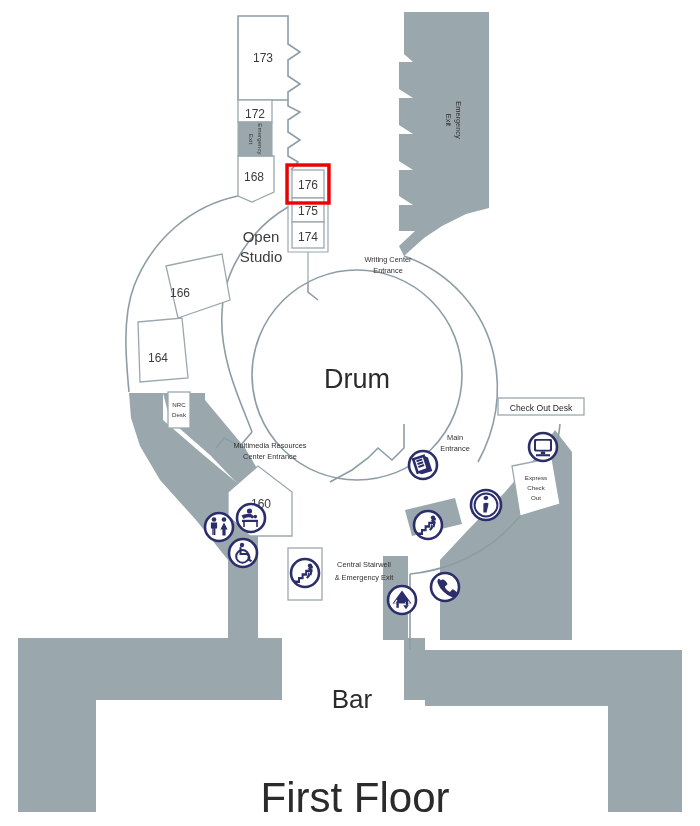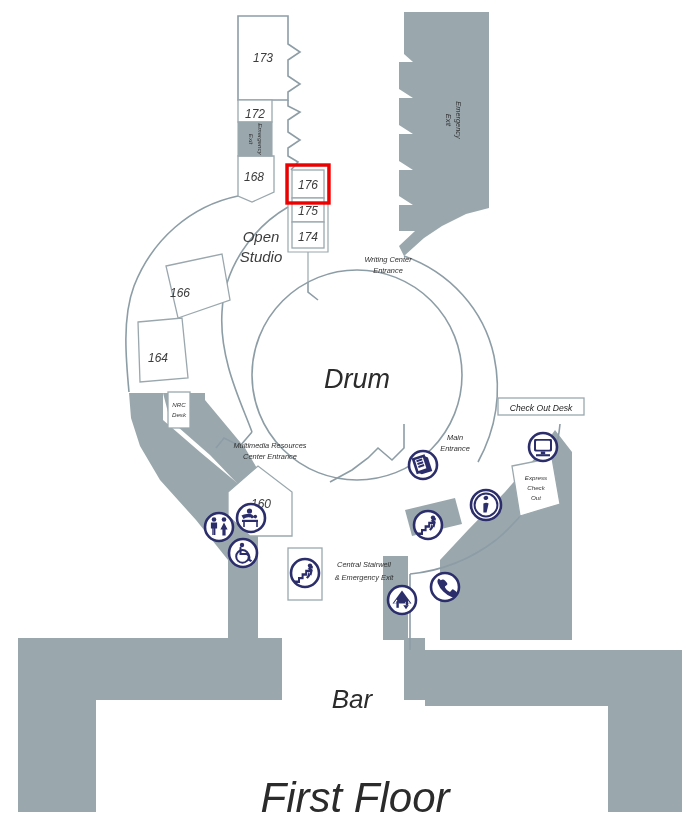--- a/index.html
+++ b/index.html
@@ -3,21 +3,21 @@
 <meta charset="utf-8">
 <title>First Floor Map</title>
 <style>
   html,body{margin:0;padding:0;background:#ffffff;}
   body{
     font-family:"Liberation Sans", sans-serif;
     width:700px;height:826px;
     position:relative;overflow:hidden;
     -webkit-font-smoothing:antialiased;
   }
-  #map-root{position:relative;width:700px;height:826px;font-style:italic;}
+  #map-root{position:relative;width:700px;height:826px;}
   svg#floorplan{display:block;width:700px;height:826px;}
 
   
   .t-room{ font-family:"Liberation Sans",sans-serif; font-size:12px; fill:#3c3c3c; text-anchor:middle; }
   .t-tiny{ font-family:"Liberation Sans",sans-serif; font-size:6.2px; fill:#333; text-anchor:middle; }
   .t-small{ font-family:"Liberation Sans",sans-serif; font-size:7.4px; fill:#2f2f2f; text-anchor:middle; }
   .t-label{ font-family:"Liberation Sans",sans-serif; font-size:8.6px; fill:#1f1f1f; text-anchor:middle; }
   .t-open{ font-family:"Liberation Sans",sans-serif; font-size:15px; fill:#3c3c3c; text-anchor:middle; }
   .t-drum{ font-family:"Liberation Sans",sans-serif; font-size:27px; fill:#2b2b2b; text-anchor:middle; }
   .t-bar{ font-family:"Liberation Sans",sans-serif; font-size:26px; fill:#2b2b2b; text-anchor:middle; }

